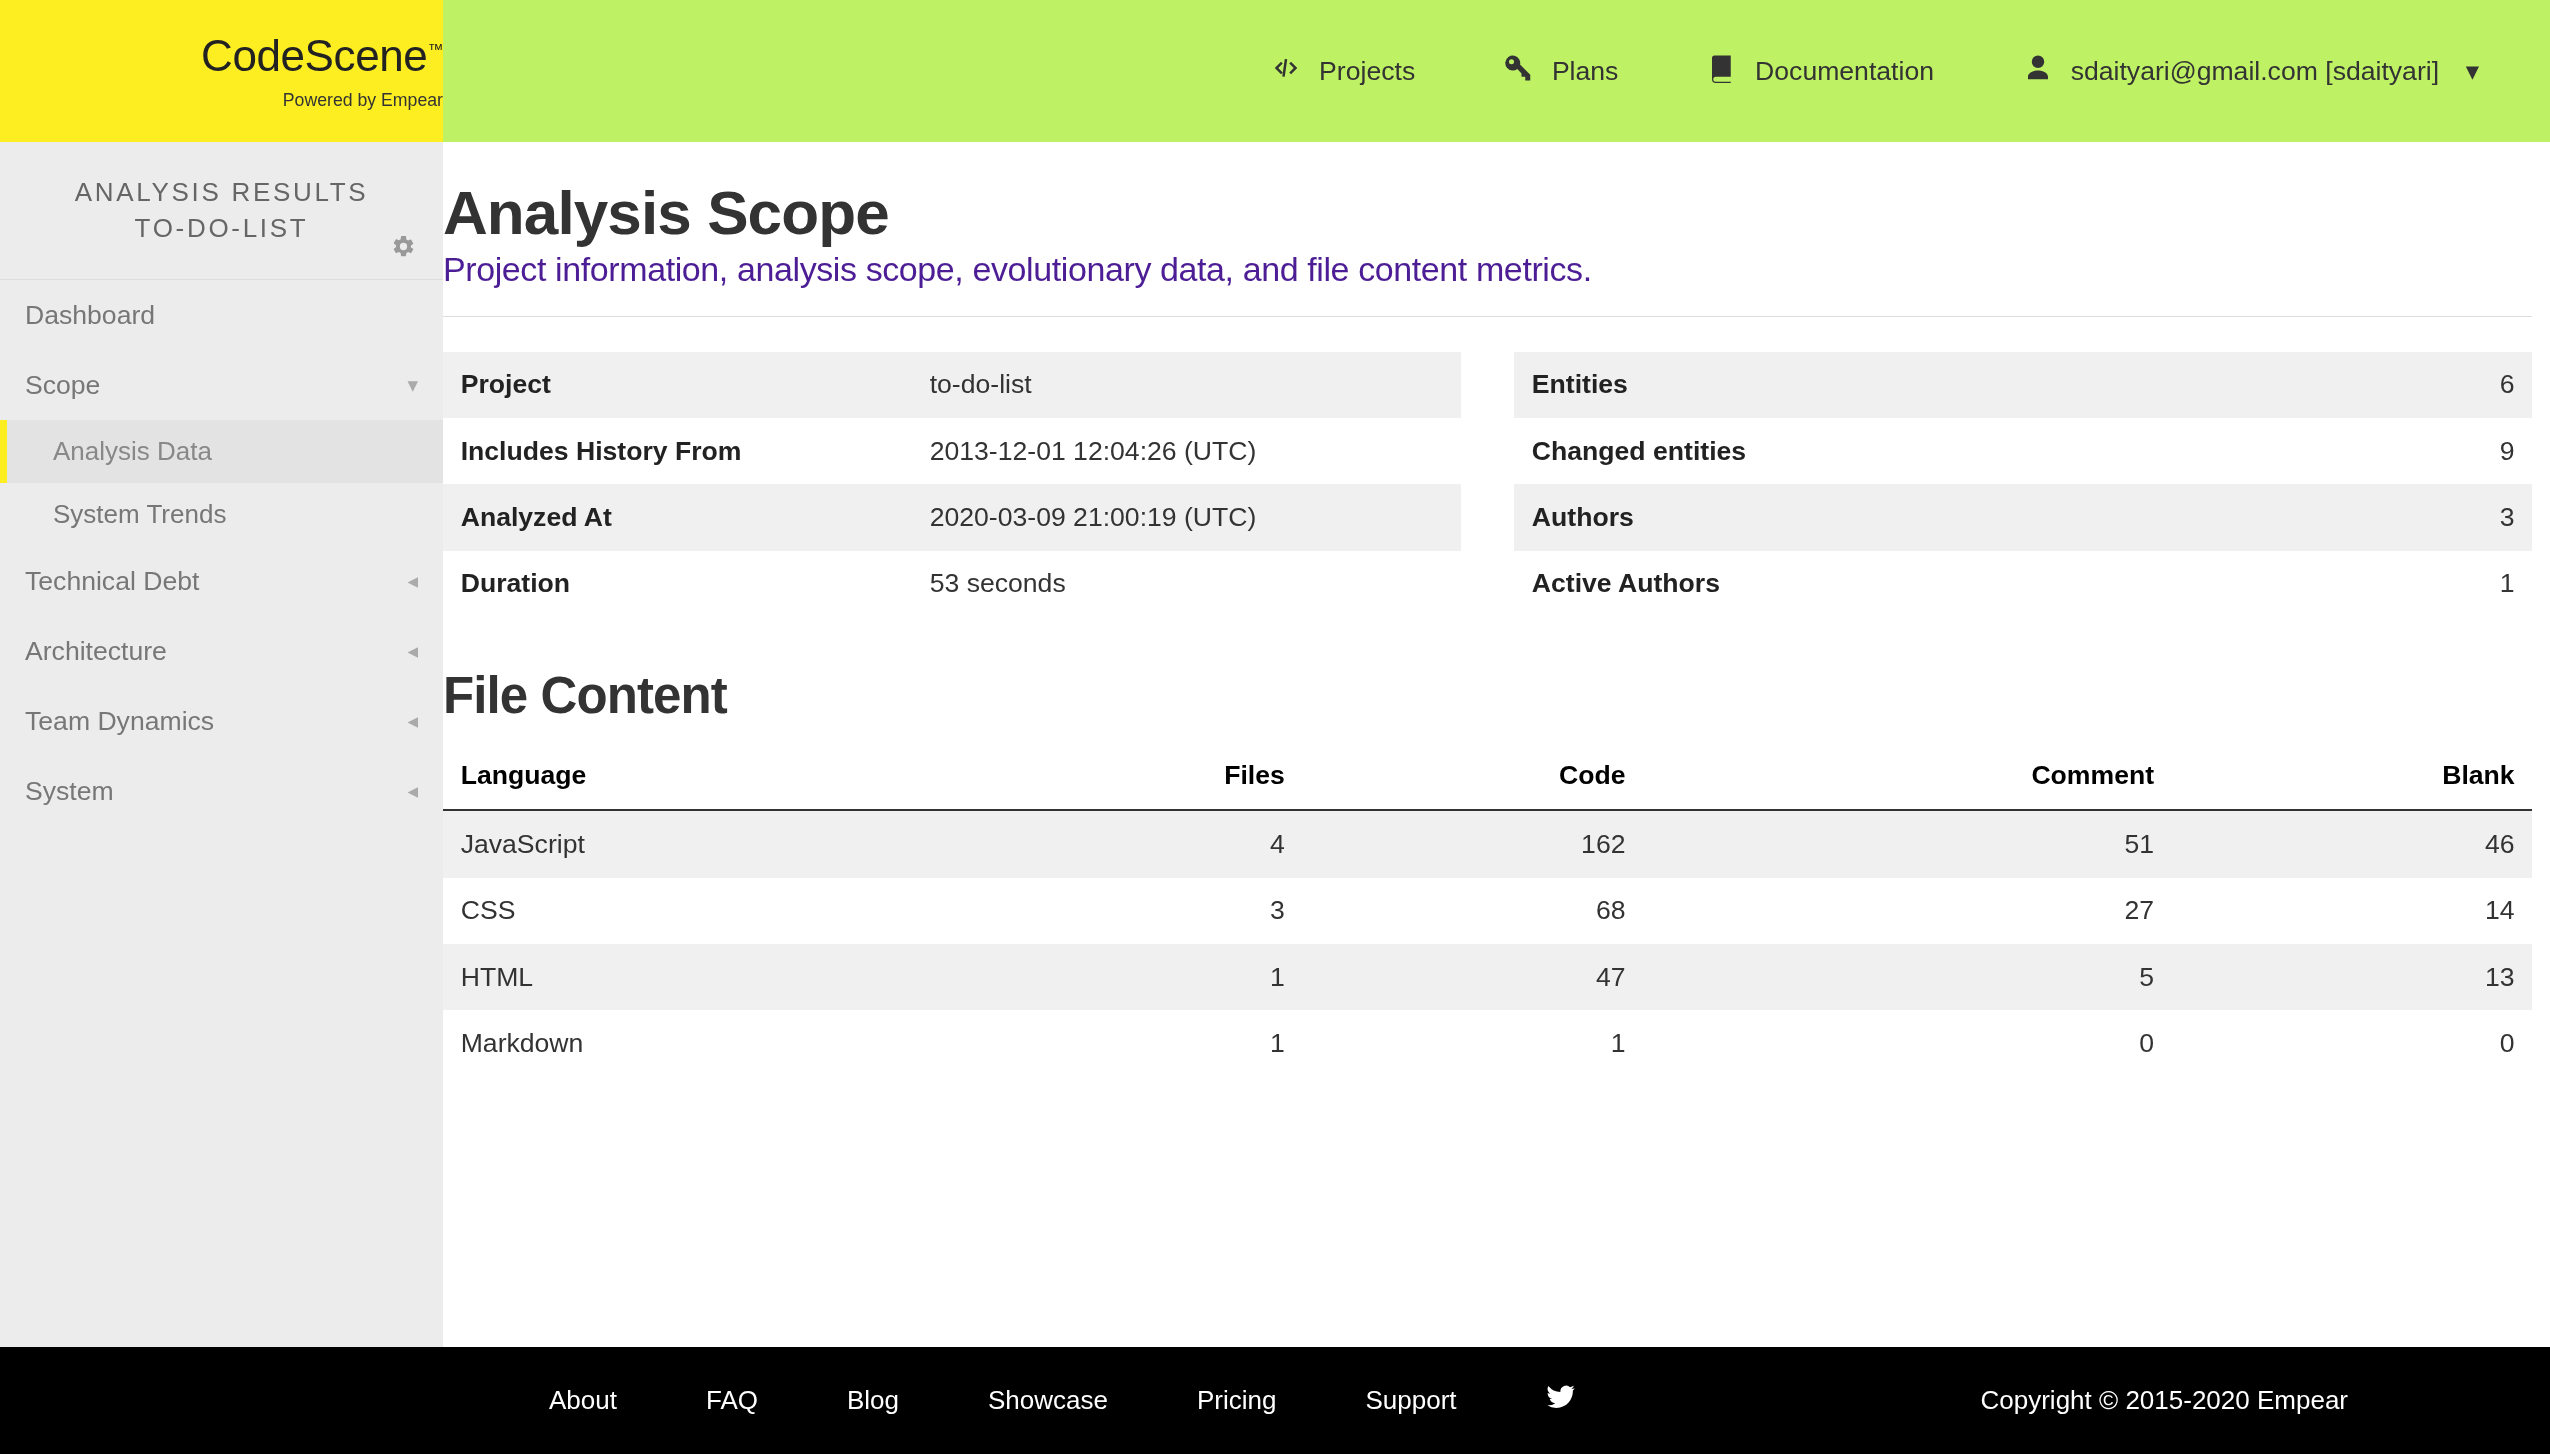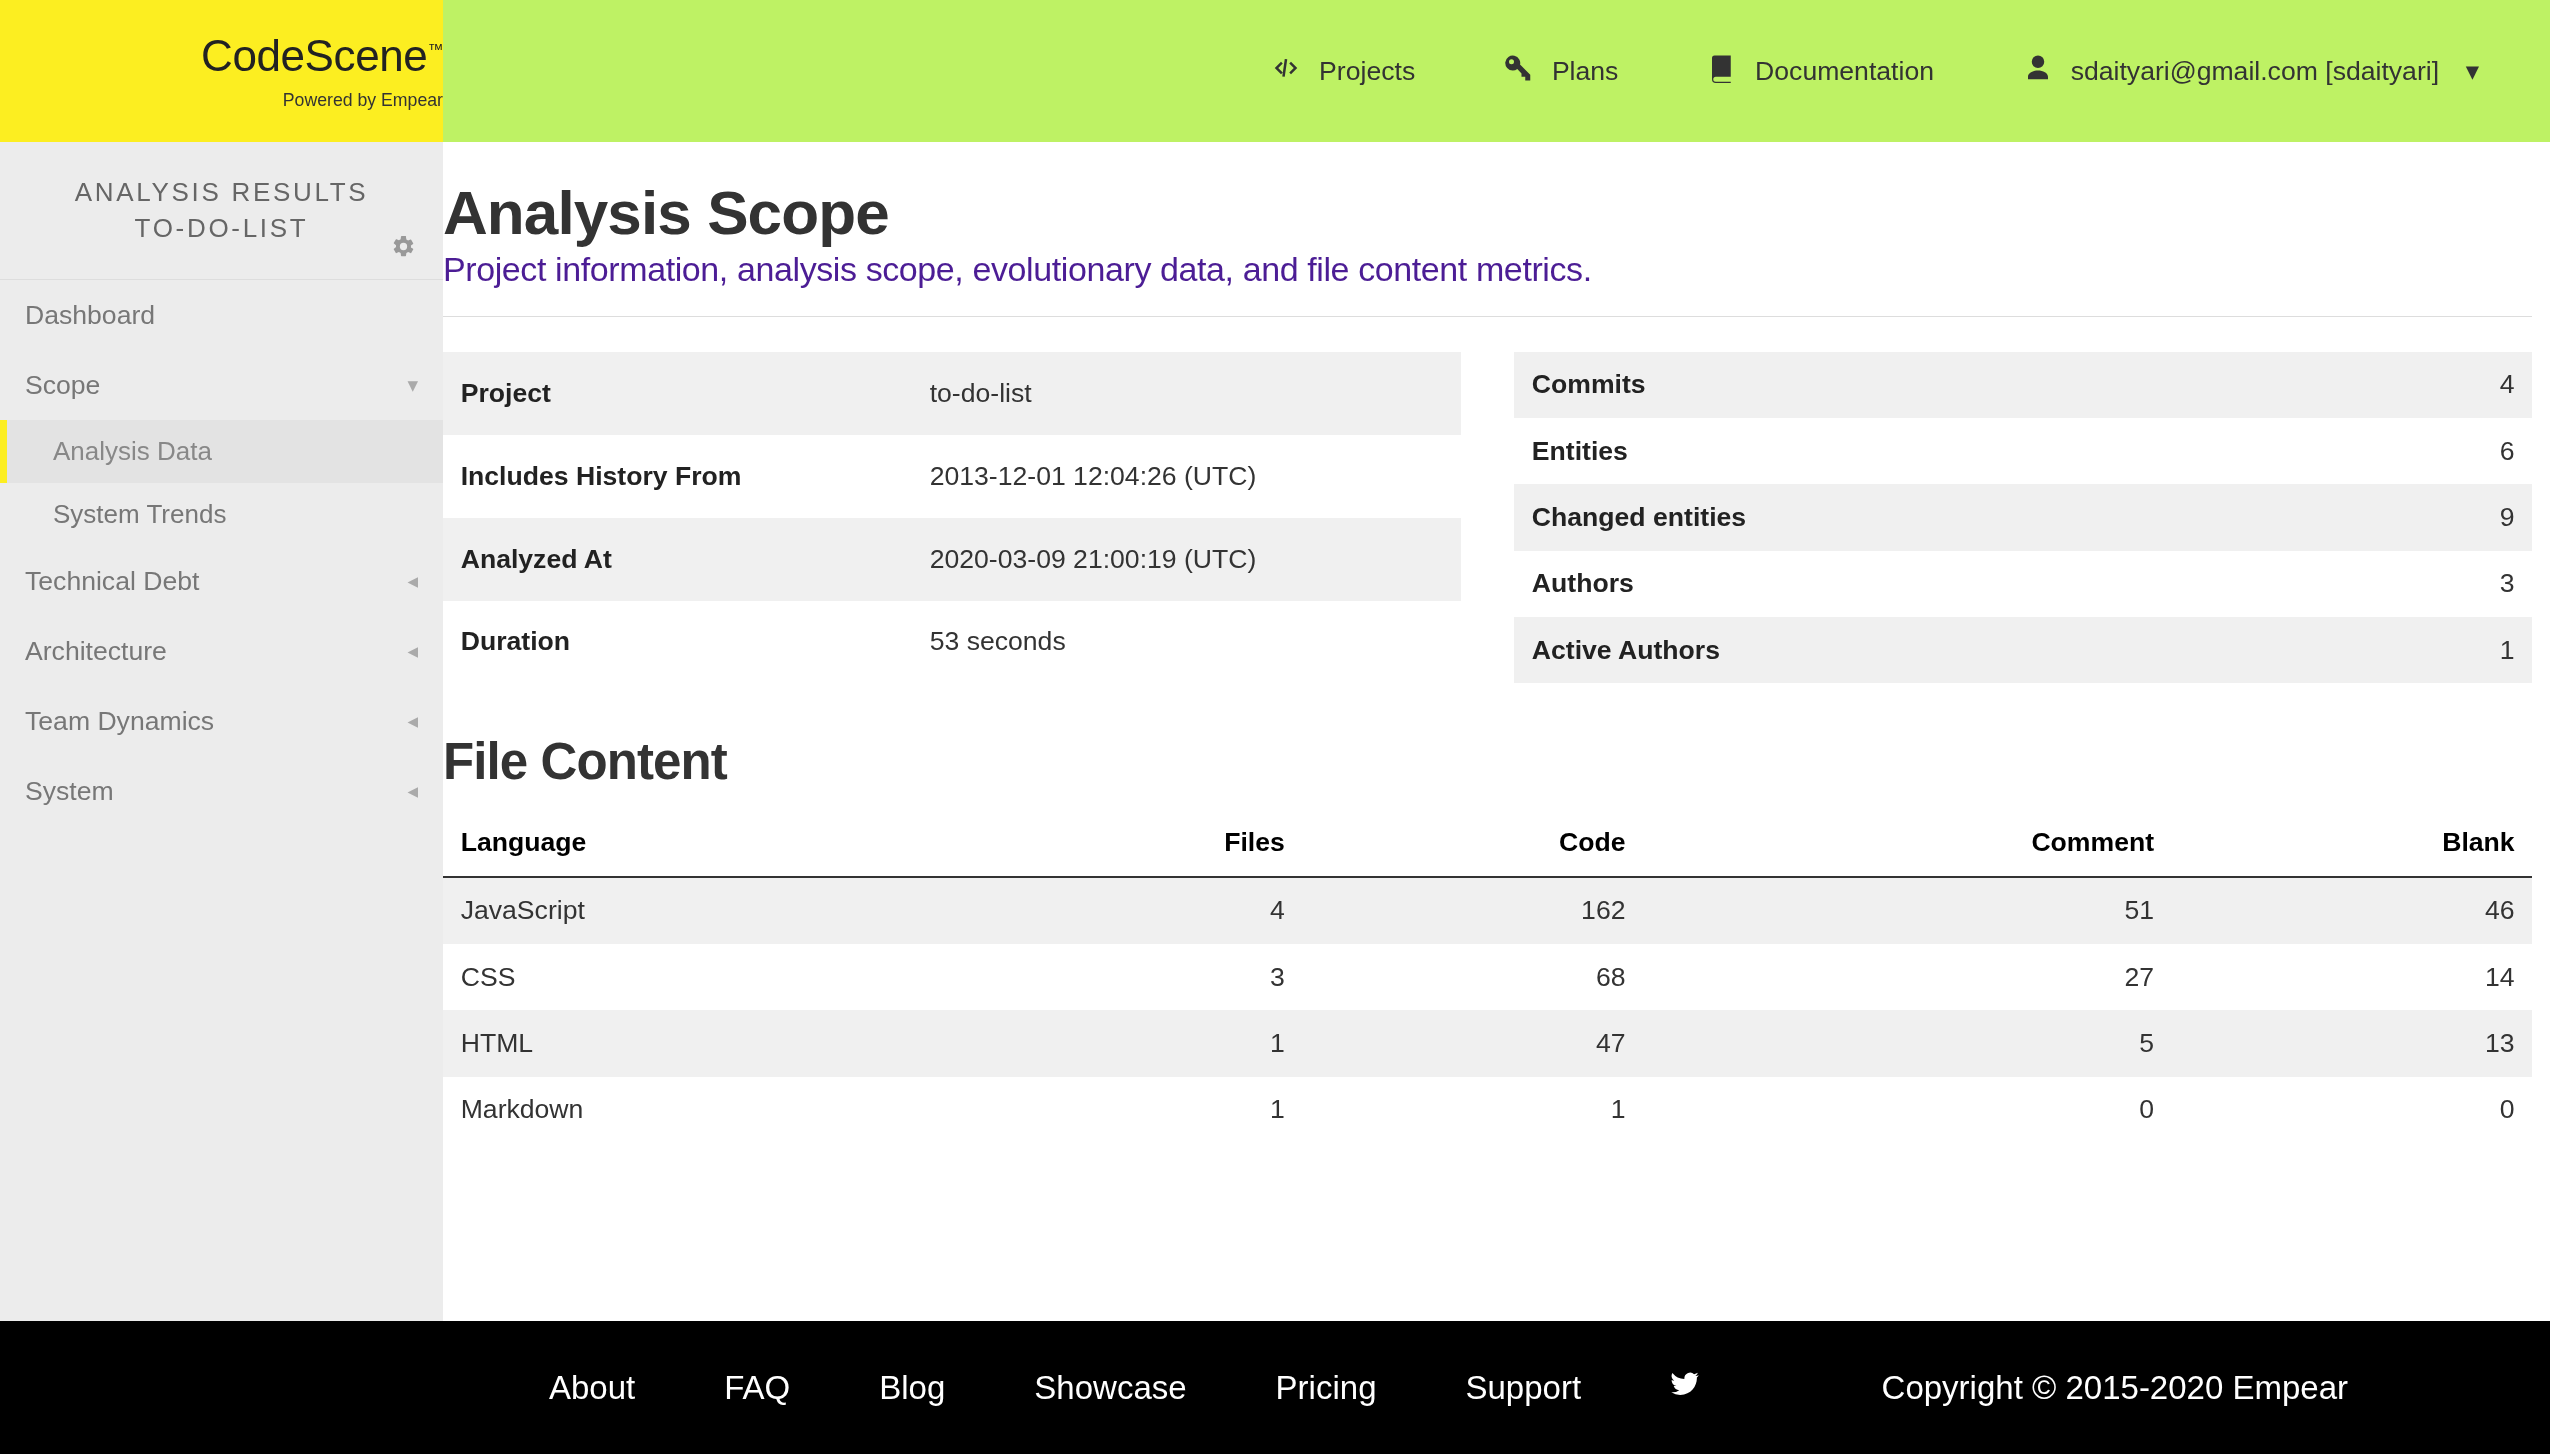--- a/index.html
+++ b/index.html
@@ -51,21 +51,21 @@
 
   .h2 { font-size: 51px; font-weight: 600; color: #333; margin-top: 49px; letter-spacing: -0.9px; }
 
   .file-table { width: 100%; border-collapse: collapse; margin-top: 17.7px; }
   .file-table th { text-align: left; font-size: 26.6px; font-weight: 600; padding: 17.7px 17.7px; border-bottom: 2.7px solid #333; }
   .file-table th.num, .file-table td.num { text-align: right; }
   .file-table td { padding: 17.7px 17.7px; font-size: 26.6px; color: #333; }
   .file-table tbody tr:nth-child(odd) { background: #F0F0F0; }
 
   
-  .footer { background: #000; color: #fff; height: 133px; display: flex; align-items: center; padding: 0 89px; font-size: 33px; }
+  .footer { background: #000; color: #fff; height: 107px; display: flex; align-items: center; padding: 0 89px; font-size: 26px; }
   .footer-links { display: flex; gap: 89px; margin-left: 460px; align-items: center; }
   .footer-link { color: #fff; cursor: pointer; }
   .footer-right { margin-left: auto; margin-right: 113px; }
   .twitter svg { width: 30px; height: 30px; fill: #fff; }
 </style>
 </head>
 <body>
 
 <div class="header">
   <div class="logo-block">
@@ -170,24 +170,20 @@
                 <td>2020-03-09 21:00:19 (UTC)</td>
               </tr>
           <tr>
                 <td>Duration</td>
                 <td>53 seconds</td>
               </tr>
         </tbody>
           </table>
         <table class="info-table right">
           <tbody>
-              <tr>
-                <td>Commits</td>
-                <td>4</td>
-              </tr>
           <tr>
                 <td>Entities</td>
                 <td>6</td>
               </tr>
           <tr>
                 <td>Changed entities</td>
                 <td>9</td>
               </tr>
           <tr>
                 <td>Authors</td>

